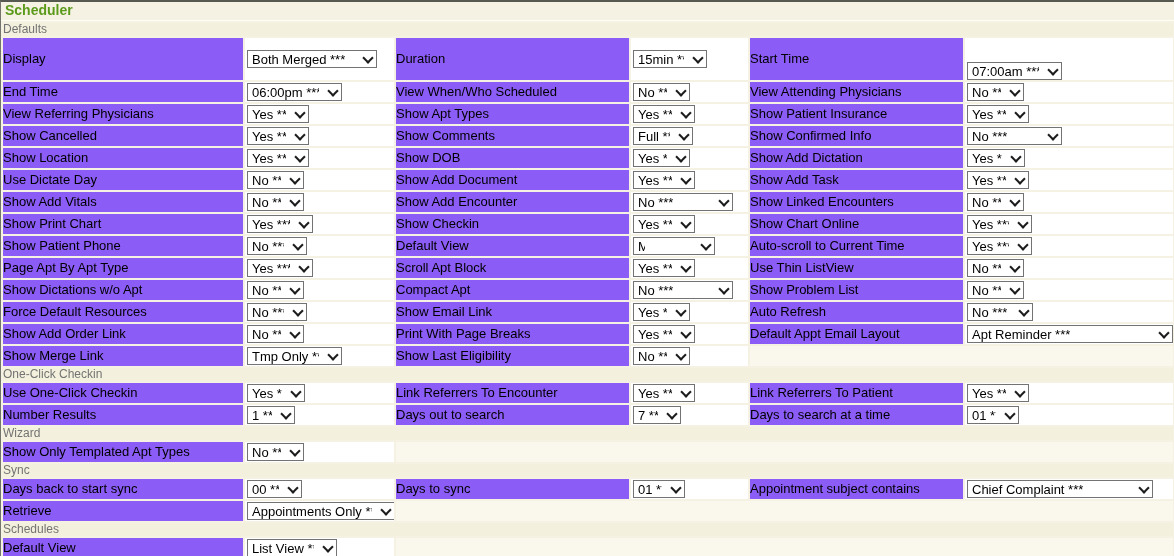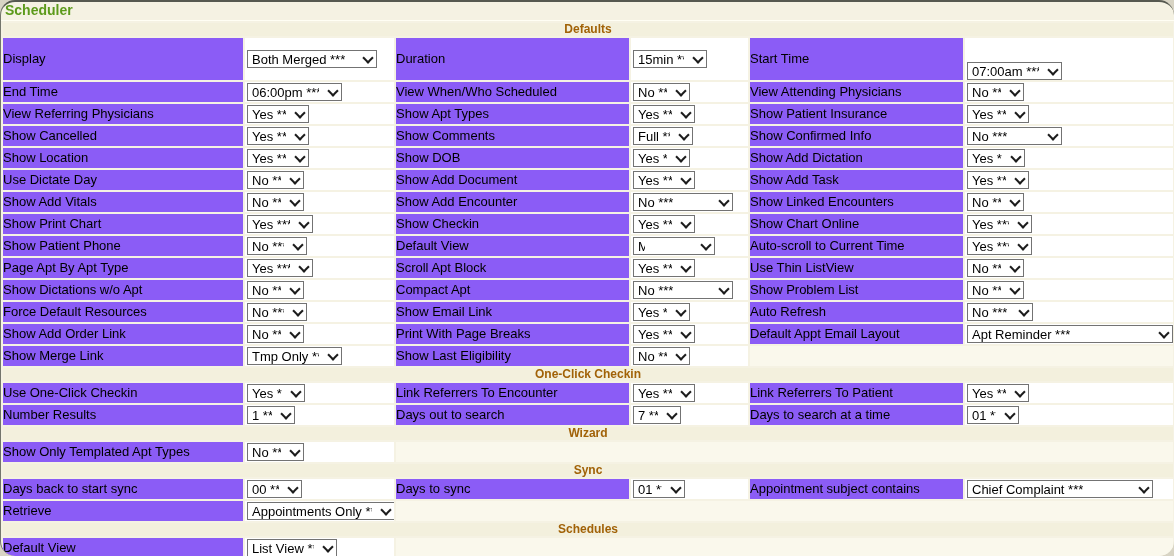--- a/index.html
+++ b/index.html
@@ -1,31 +1,31 @@
 <!DOCTYPE html>
 <html><head>
 <meta charset="utf-8">
 <style>
   html,body{margin:0;padding:0;}
   body{font-family:"Liberation Sans",sans-serif;background:#d8d4c4;}
   #page{
     position:relative;width:1174px;height:556px;overflow:hidden;
     background:#f5f2e3;box-sizing:border-box;
-    border-top:2px solid #565950;border-left:1px solid #73756c;border-radius:15px;
+    border-top:2px solid #565950;border-left:1px solid #73756c;
   }
   .title-bar{
     height:18px;line-height:17px;padding-left:4px;
     font-size:14px;font-weight:bold;color:#5c9a1b;
     border-bottom:1px solid #fffef4;
   }
   table.grid{border-collapse:separate;border-spacing:2px;table-layout:fixed;width:1174px;}
   table.grid td{padding:0;overflow:hidden;white-space:nowrap;vertical-align:middle;}
   tr.hdr td{
-    background:#f3f0dd;font-weight:bold;font-size:12px;color:#a16207;
-    text-align:center;height:13px;line-height:13px;
+    background:#f3f0dd;font-weight:normal;font-size:12px;color:#737373;
+    height:13px;line-height:13px;
   }
   td.lbl{background:#8b5cf6;font-size:13px;color:#000;height:20px;line-height:20px;padding-left:3px;}
   td.ctl{background:#ffffff;height:20px;}
   td.emptycell{background:#faf8ec;height:20px;}
   .sel{
     display:inline-flex;align-items:center;justify-content:space-between;
     box-sizing:border-box;height:18px;margin:0 0 0 2px;
     border:1px solid #737373;background:#fff;
     font-size:13px;color:#000;padding:0 4px;vertical-align:middle;cursor:default;
   }

